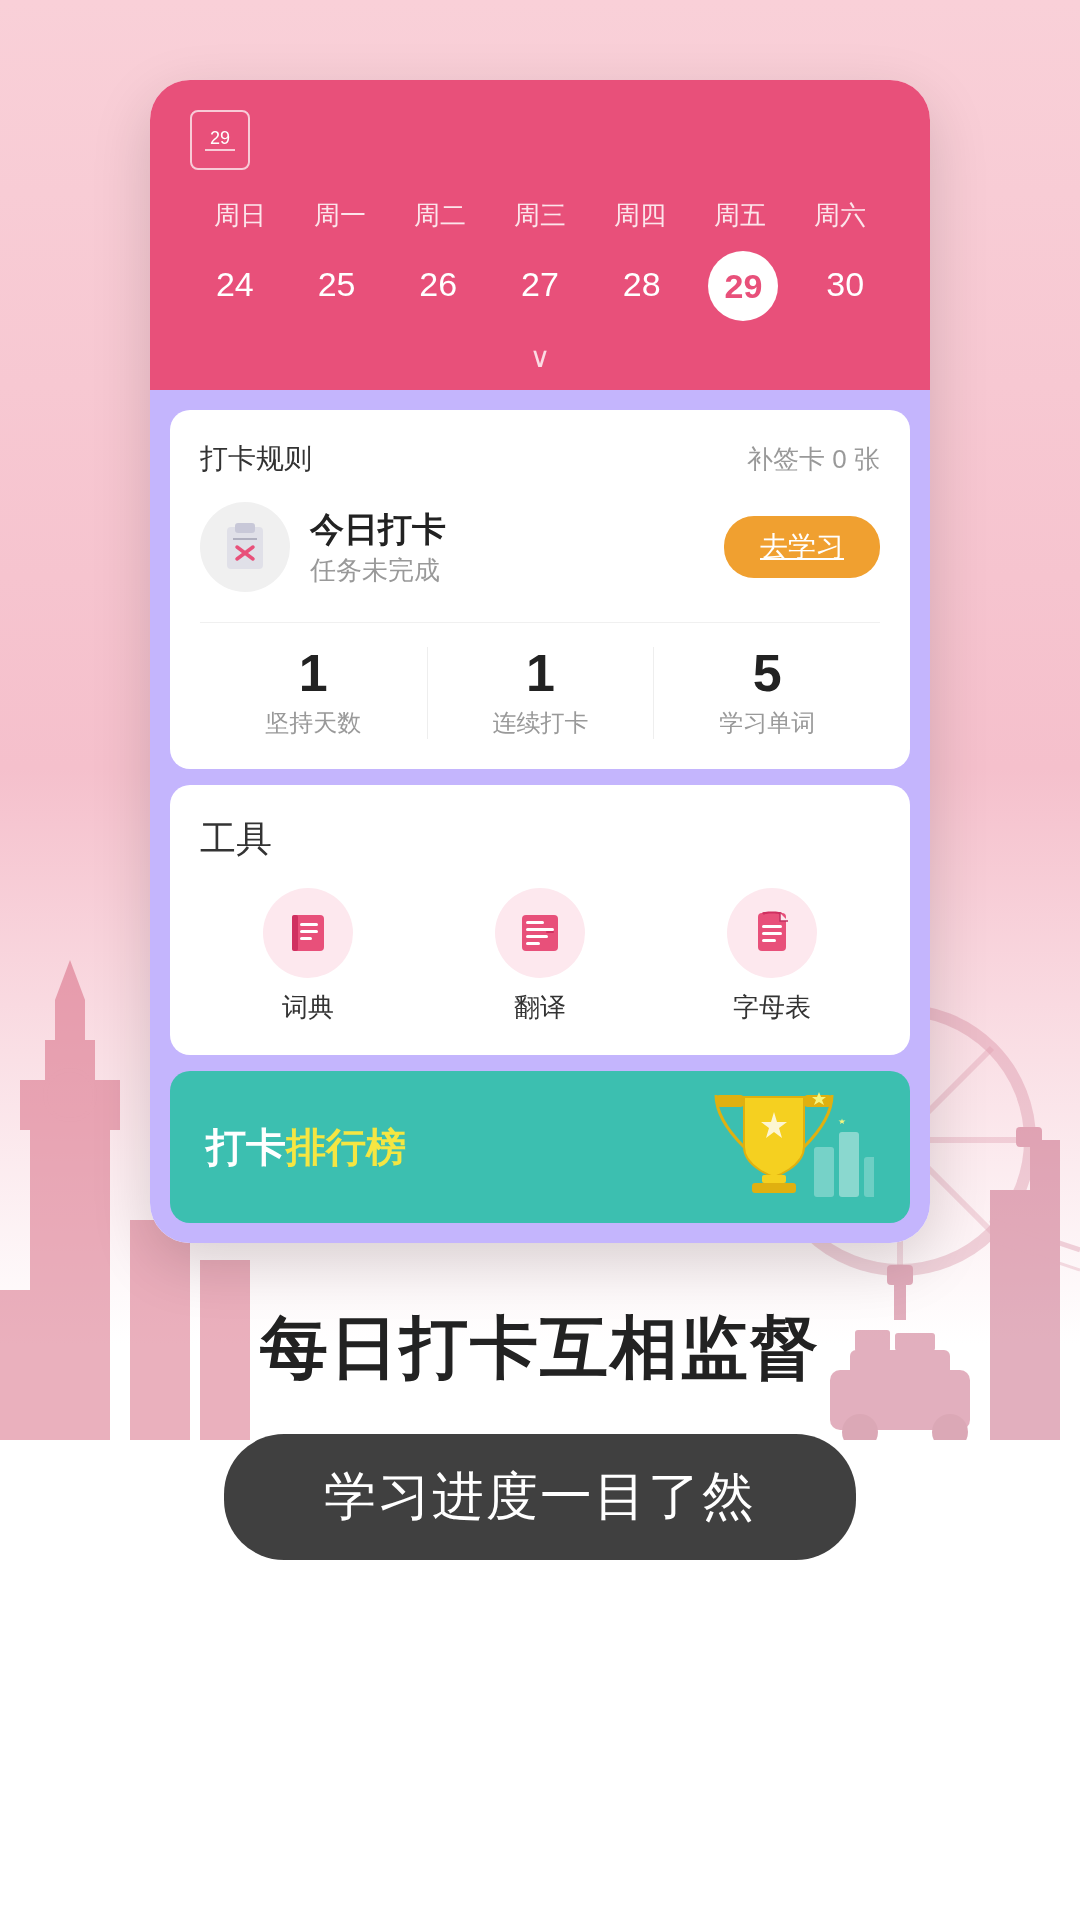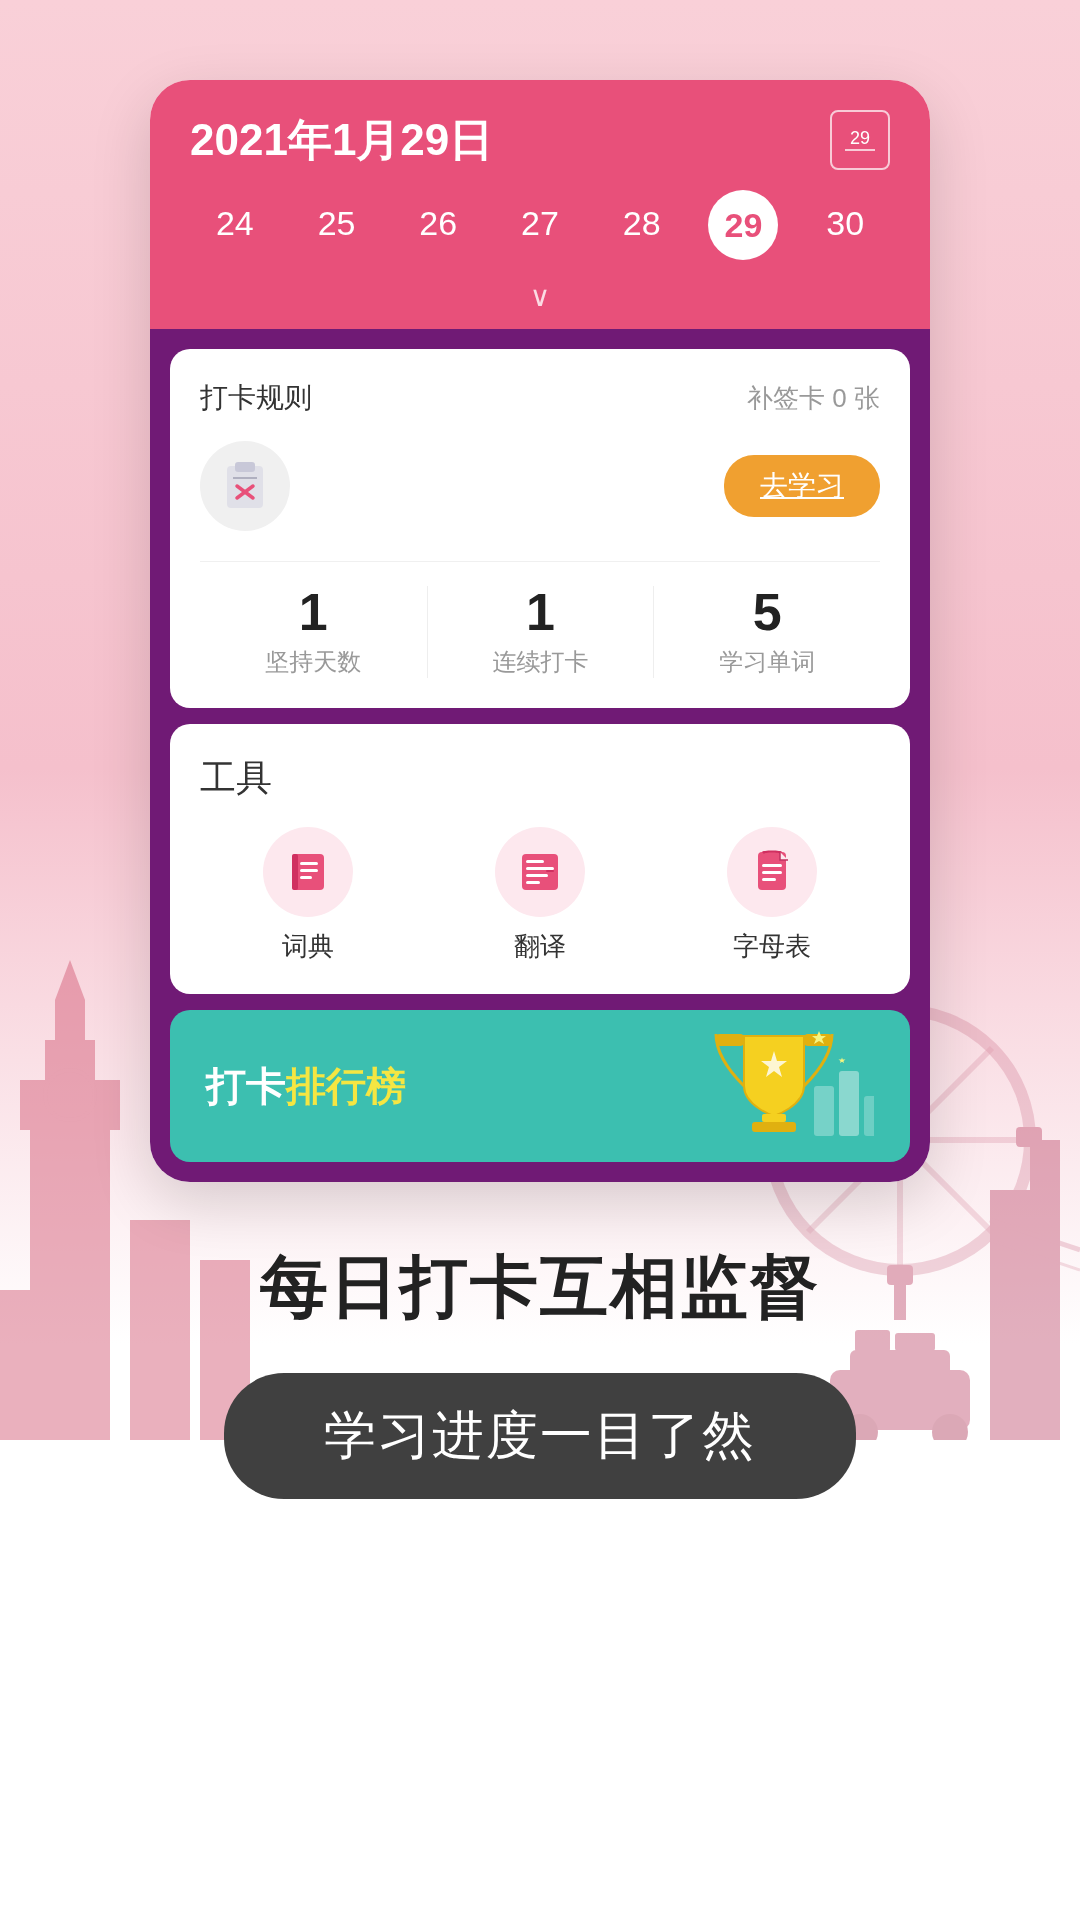--- a/index.html
+++ b/index.html
@@ -119,21 +119,21 @@
 
     .chevron-row {
       text-align: center;
       padding: 10px 0 16px;
       color: rgba(255,255,255,0.8);
       font-size: 28px;
     }
 
     
     .cards-container {
-      background: #701a75;
+      background: #c4b5fd;
       padding: 20px;
       display: flex;
       flex-direction: column;
       gap: 16px;
     }
 
     
     .checkin-card {
       background: white;
       border-radius: 20px;
@@ -380,27 +380,35 @@
     <circle cx="860" cy="492" r="18" fill="#b04060"></circle>
     <circle cx="950" cy="492" r="18" fill="#b04060"></circle>
   </g>
 </svg>
 
 <div class="main-container">
   <div class="phone-card">
 
     <div class="calendar-header">
       <div class="calendar-title-row">
-        <span class="calendar-title">2021年1月29日</span>
         <div class="calendar-icon">
           <span style="font-size:18px;line-height:1;">29</span>
           <div style="width:30px;height:2px;background:rgba(255,255,255,0.7);margin-top:2px;"></div>
         </div>
       </div>
 
+      <div class="weekday-row">
+        <span class="weekday-label">周日</span>
+        <span class="weekday-label">周一</span>
+        <span class="weekday-label">周二</span>
+        <span class="weekday-label">周三</span>
+        <span class="weekday-label">周四</span>
+        <span class="weekday-label">周五</span>
+        <span class="weekday-label">周六</span>
+      </div>
 
       <div class="date-row">
         <span class="date-cell">24</span>
         <span class="date-cell">25</span>
         <span class="date-cell">26</span>
         <span class="date-cell">27</span>
         <span class="date-cell">28</span>
         <div style="display:flex;align-items:center;justify-content:center;">
           <span class="date-cell active">29</span>
         </div>
@@ -423,20 +431,24 @@
         <div class="checkin-today-row">
           <div class="checkin-icon-wrap">
 
             <svg class="checkin-icon-svg" viewBox="0 0 56 56" fill="none" xmlns="http://www.w3.org/2000/svg">
               <rect x="10" y="8" width="36" height="42" rx="4" fill="#e0e0e8"></rect>
               <rect x="18" y="4" width="20" height="10" rx="3" fill="#c8c8d8"></rect>
               <line x1="20" y1="28" x2="36" y2="40" stroke="#e8507a" stroke-width="3.5" stroke-linecap="round"></line>
               <line x1="36" y1="28" x2="20" y2="40" stroke="#e8507a" stroke-width="3.5" stroke-linecap="round"></line>
               <line x1="16" y1="20" x2="40" y2="20" stroke="#b0b0c0" stroke-width="2"></line>
             </svg>
+          </div>
+          <div class="checkin-text-group">
+            <span class="checkin-today-label">今日打卡</span>
+            <span class="checkin-task-label">任务未完成</span>
           </div>
           <button class="go-study-btn">去学习</button>
         </div>
 
         <div class="stats-row">
           <div class="stat-item">
             <span class="stat-number">1</span>
             <span class="stat-label">坚持天数</span>
           </div>
           <div class="stat-item stat-divider">

